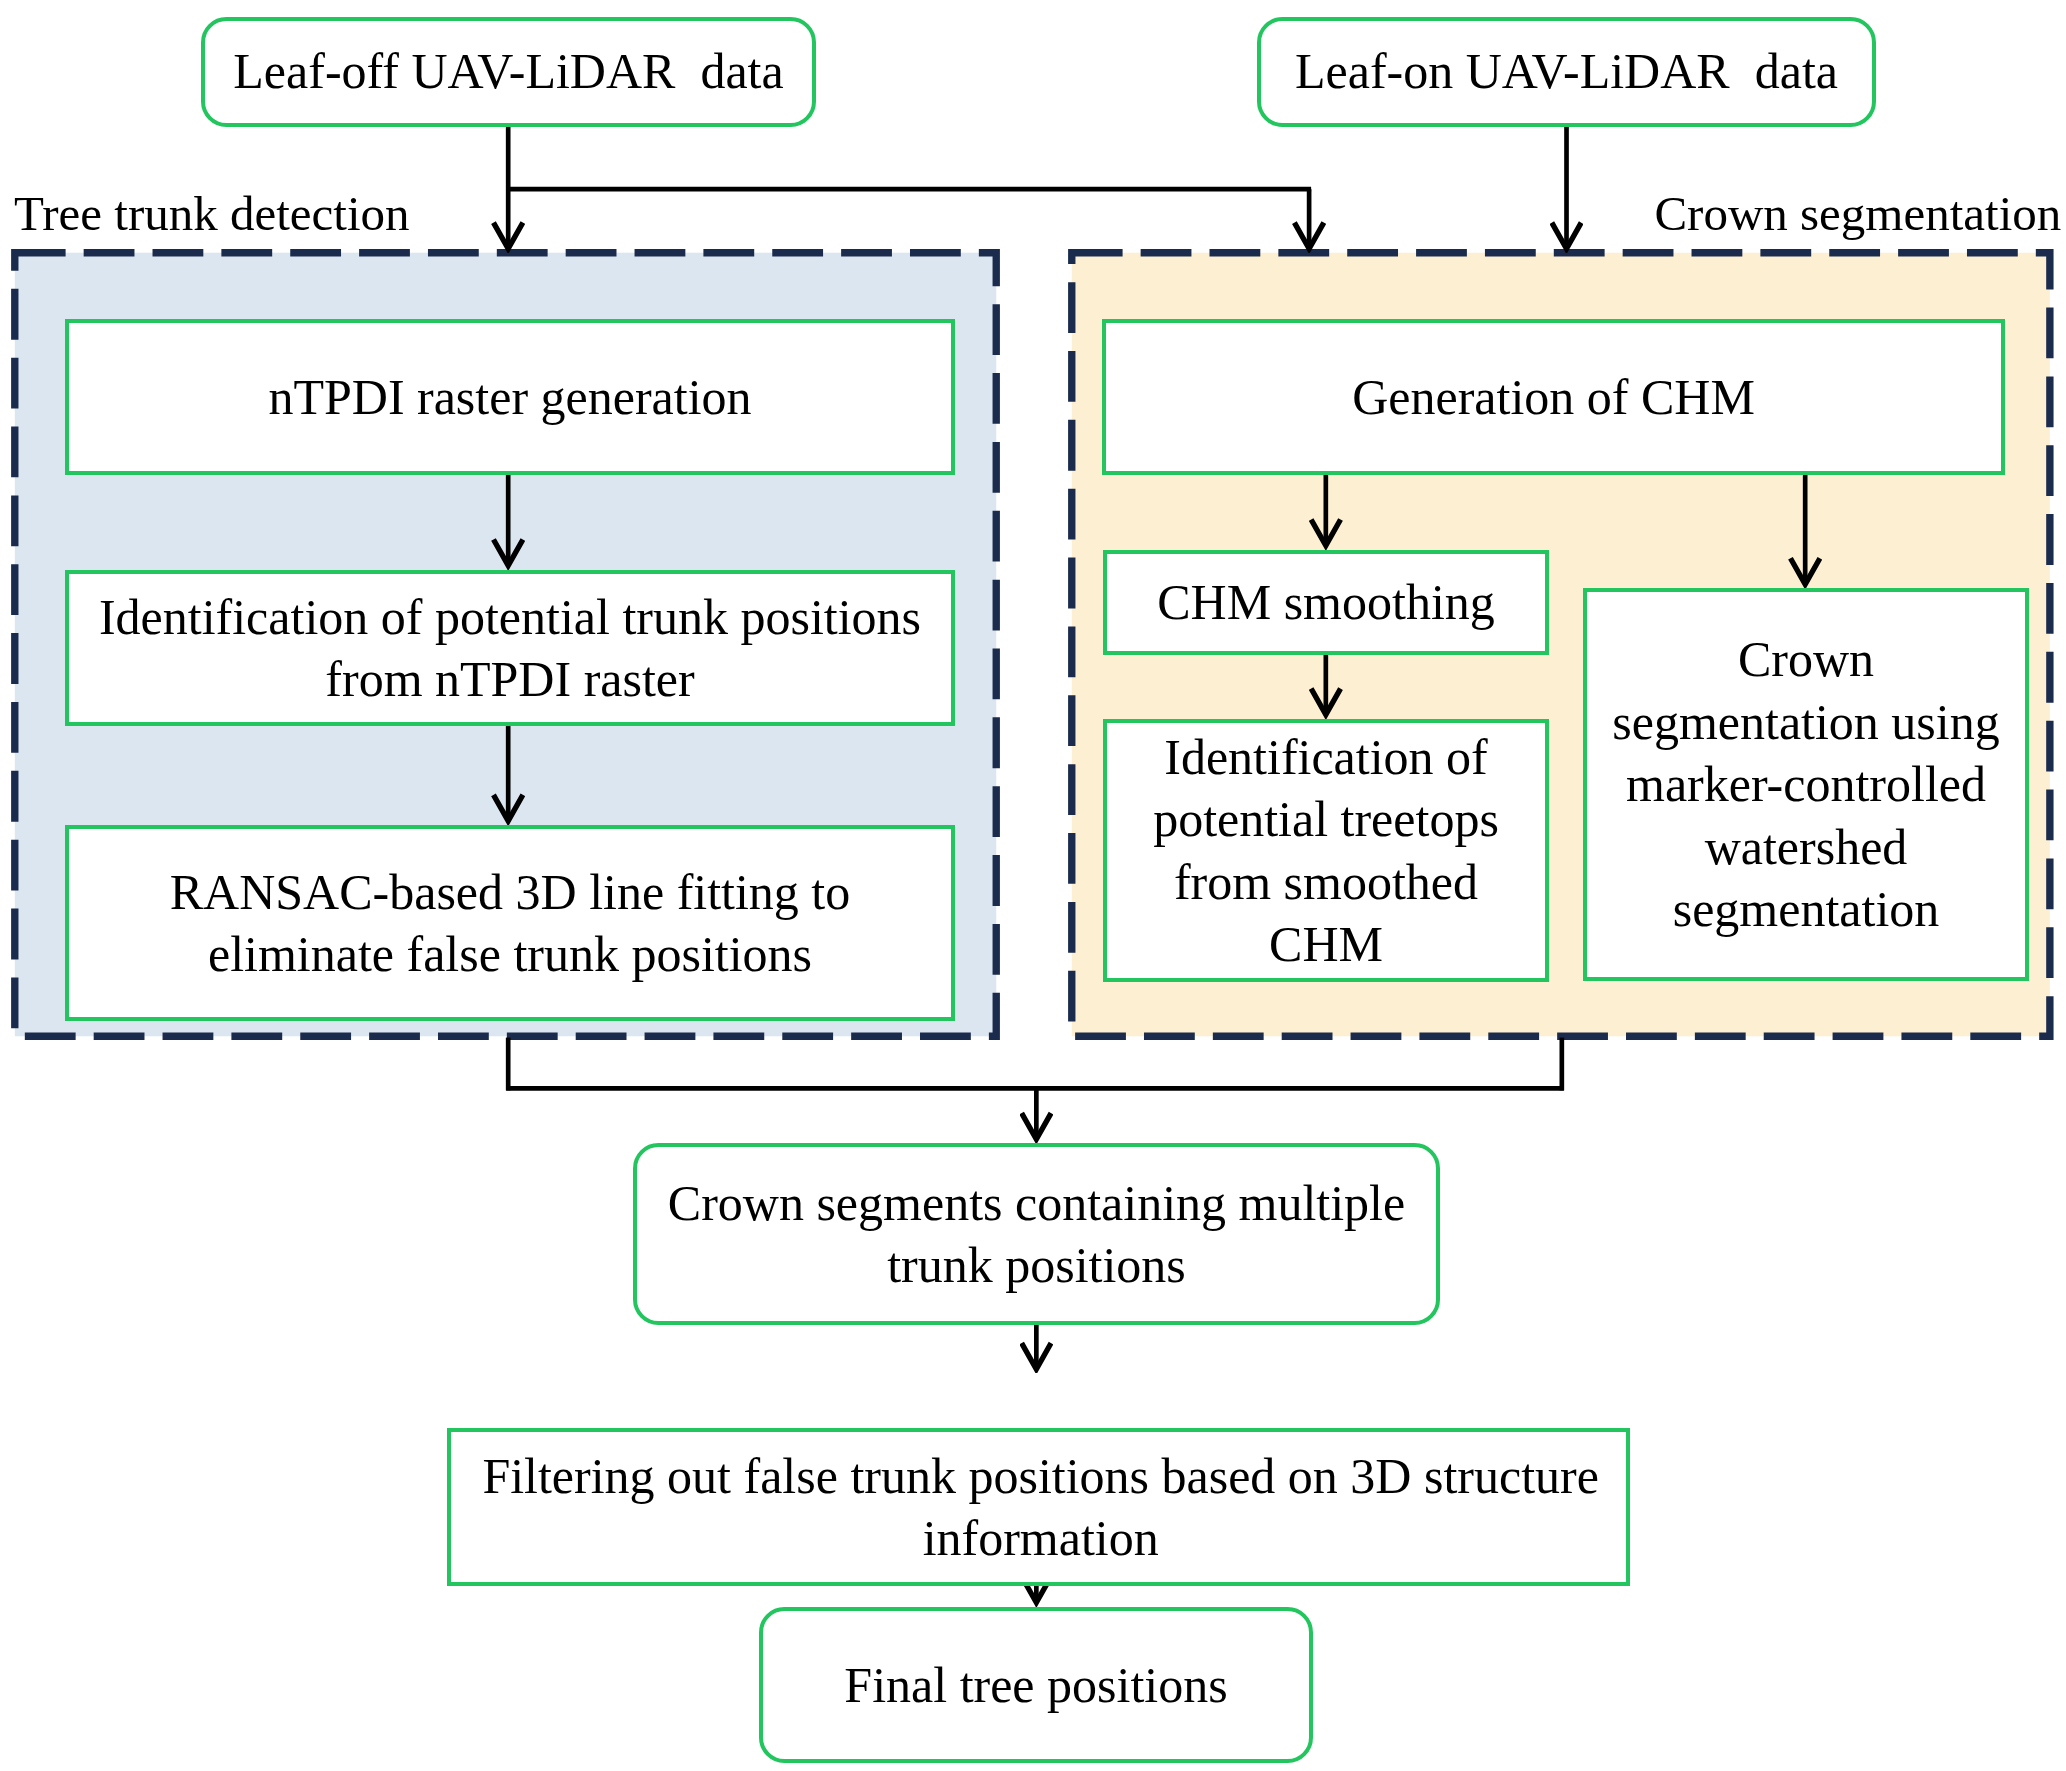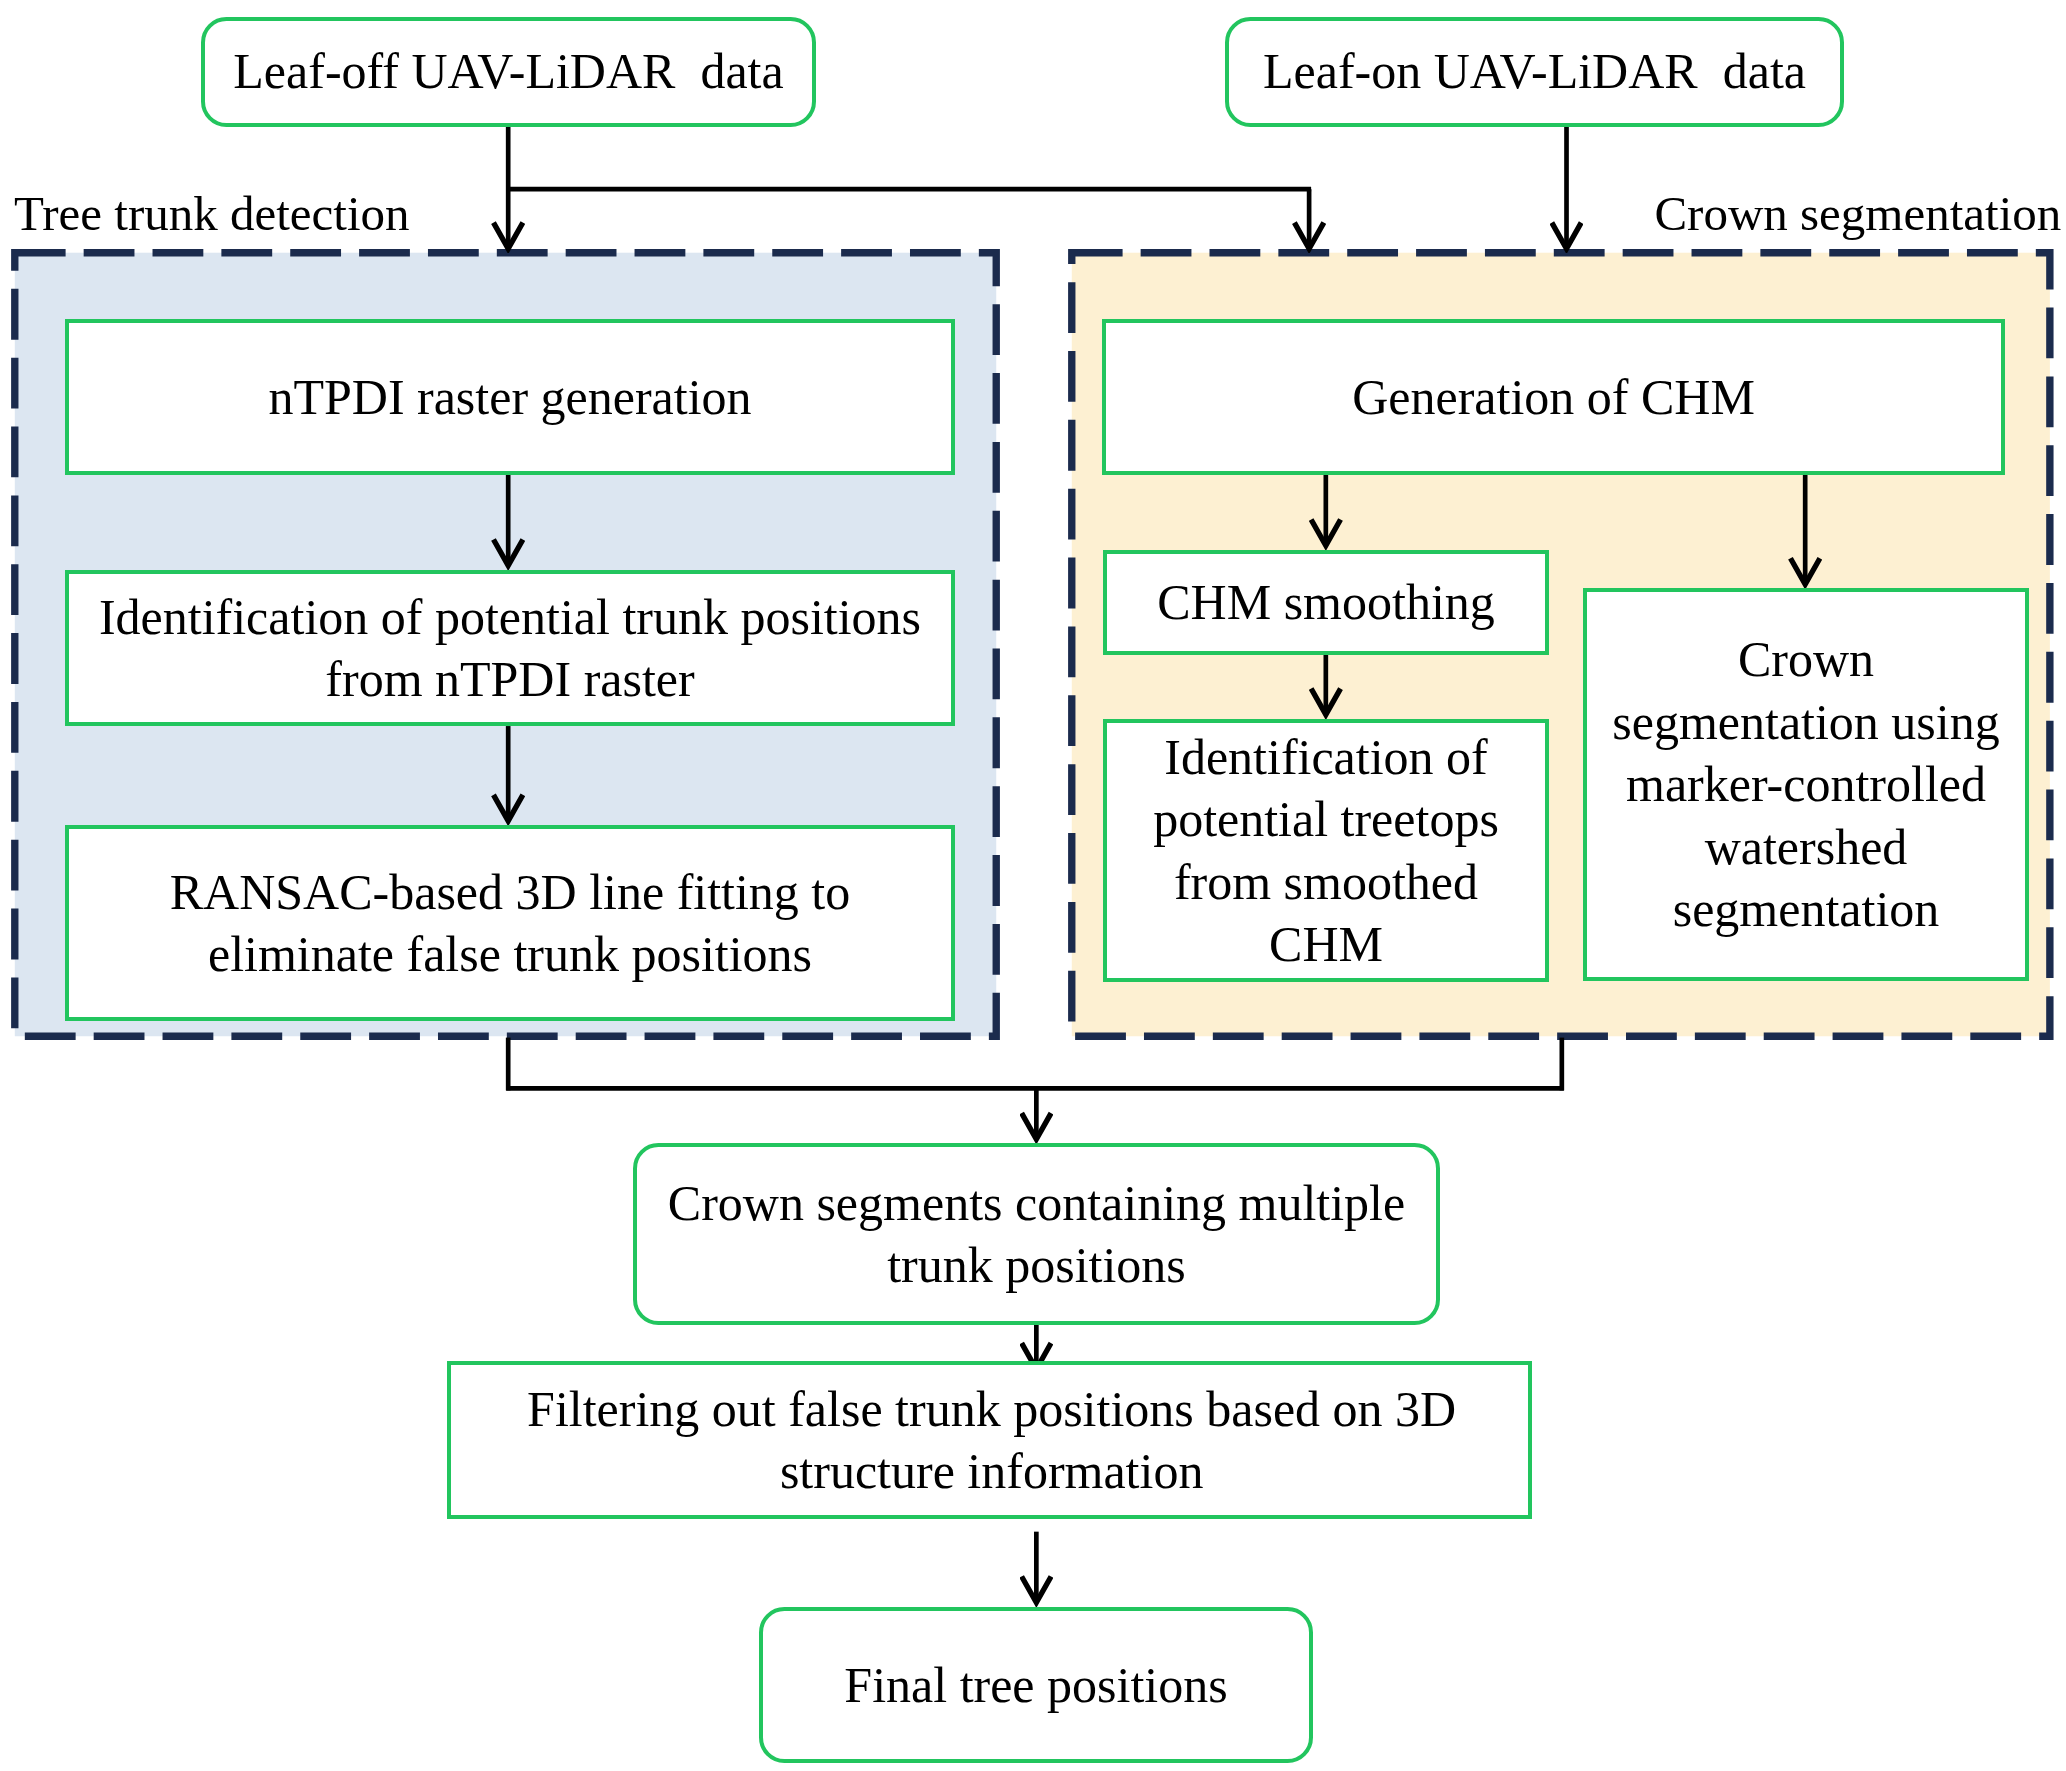--- a/index.html
+++ b/index.html
@@ -69,29 +69,29 @@
       <line x1="1550" y1="1628" x2="1550" y2="1704" marker-end="url(#arr)"></line>
       <line x1="1550" y1="1946" x2="1550" y2="2048" marker-end="url(#arr)"></line>
       <line x1="1550" y1="2291" x2="1550" y2="2397" marker-end="url(#arr)"></line>
     </g>
   </svg>
 
   <div class="panel-label" style="left:14px; top:189px;">Tree trunk detection</div>
   <div class="panel-label" style="right:4.7px; top:189px;">Crown segmentation</div>
 
   <div class="box rounded" style="left:201px; top:16.7px; width:615px; height:110px;">Leaf-off UAV-LiDAR&nbsp; data</div>
-  <div class="box rounded" style="left:1225px; top:16.7px; width:619px; height:110px;">Leaf-on UAV-LiDAR&nbsp; data</div>
+  <div class="box rounded" style="left:1257px; top:16.7px; width:619px; height:110px;">Leaf-on UAV-LiDAR&nbsp; data</div>
 
   <div class="box" style="left:65px; top:319px; width:890px; height:156px;">nTPDI raster generation</div>
   <div class="box" style="left:65px; top:570px; width:890px; height:156px;">Identification of potential trunk positions from nTPDI raster</div>
   <div class="box" style="left:65px; top:825px; width:890px; height:196px;">RANSAC-based 3D line fitting to eliminate false trunk positions</div>
 
   <div class="box" style="left:1102px; top:319px; width:903px; height:156px;">Generation of CHM</div>
   <div class="box" style="left:1103px; top:550px; width:446px; height:105px;">CHM smoothing</div>
   <div class="box" style="left:1103px; top:719px; width:446px; height:263px;">Identification of potential treetops from smoothed CHM</div>
   <div class="box" style="left:1583px; top:588px; width:446px; height:393px;">Crown segmentation using marker-controlled watershed segmentation</div>
 
   <div class="box rounded" style="left:633px; top:1143px; width:807px; height:182px;">Crown segments containing multiple trunk positions</div>
-  <div class="box" style="left:447px; top:1361px; width:1085px; height:158px;padding-left:21px;">Filtering out false trunk positions based on 3D structure information</div>
+  <div class="box" style="left:447px; top:1428px; width:1183px; height:158px;padding-left:21px;">Filtering out false trunk positions based on 3D structure information</div>
   <div class="box rounded" style="left:759px; top:1607px; width:554px; height:156px;">Final tree positions</div>
 
 </div>
 
 
 </body></html>

